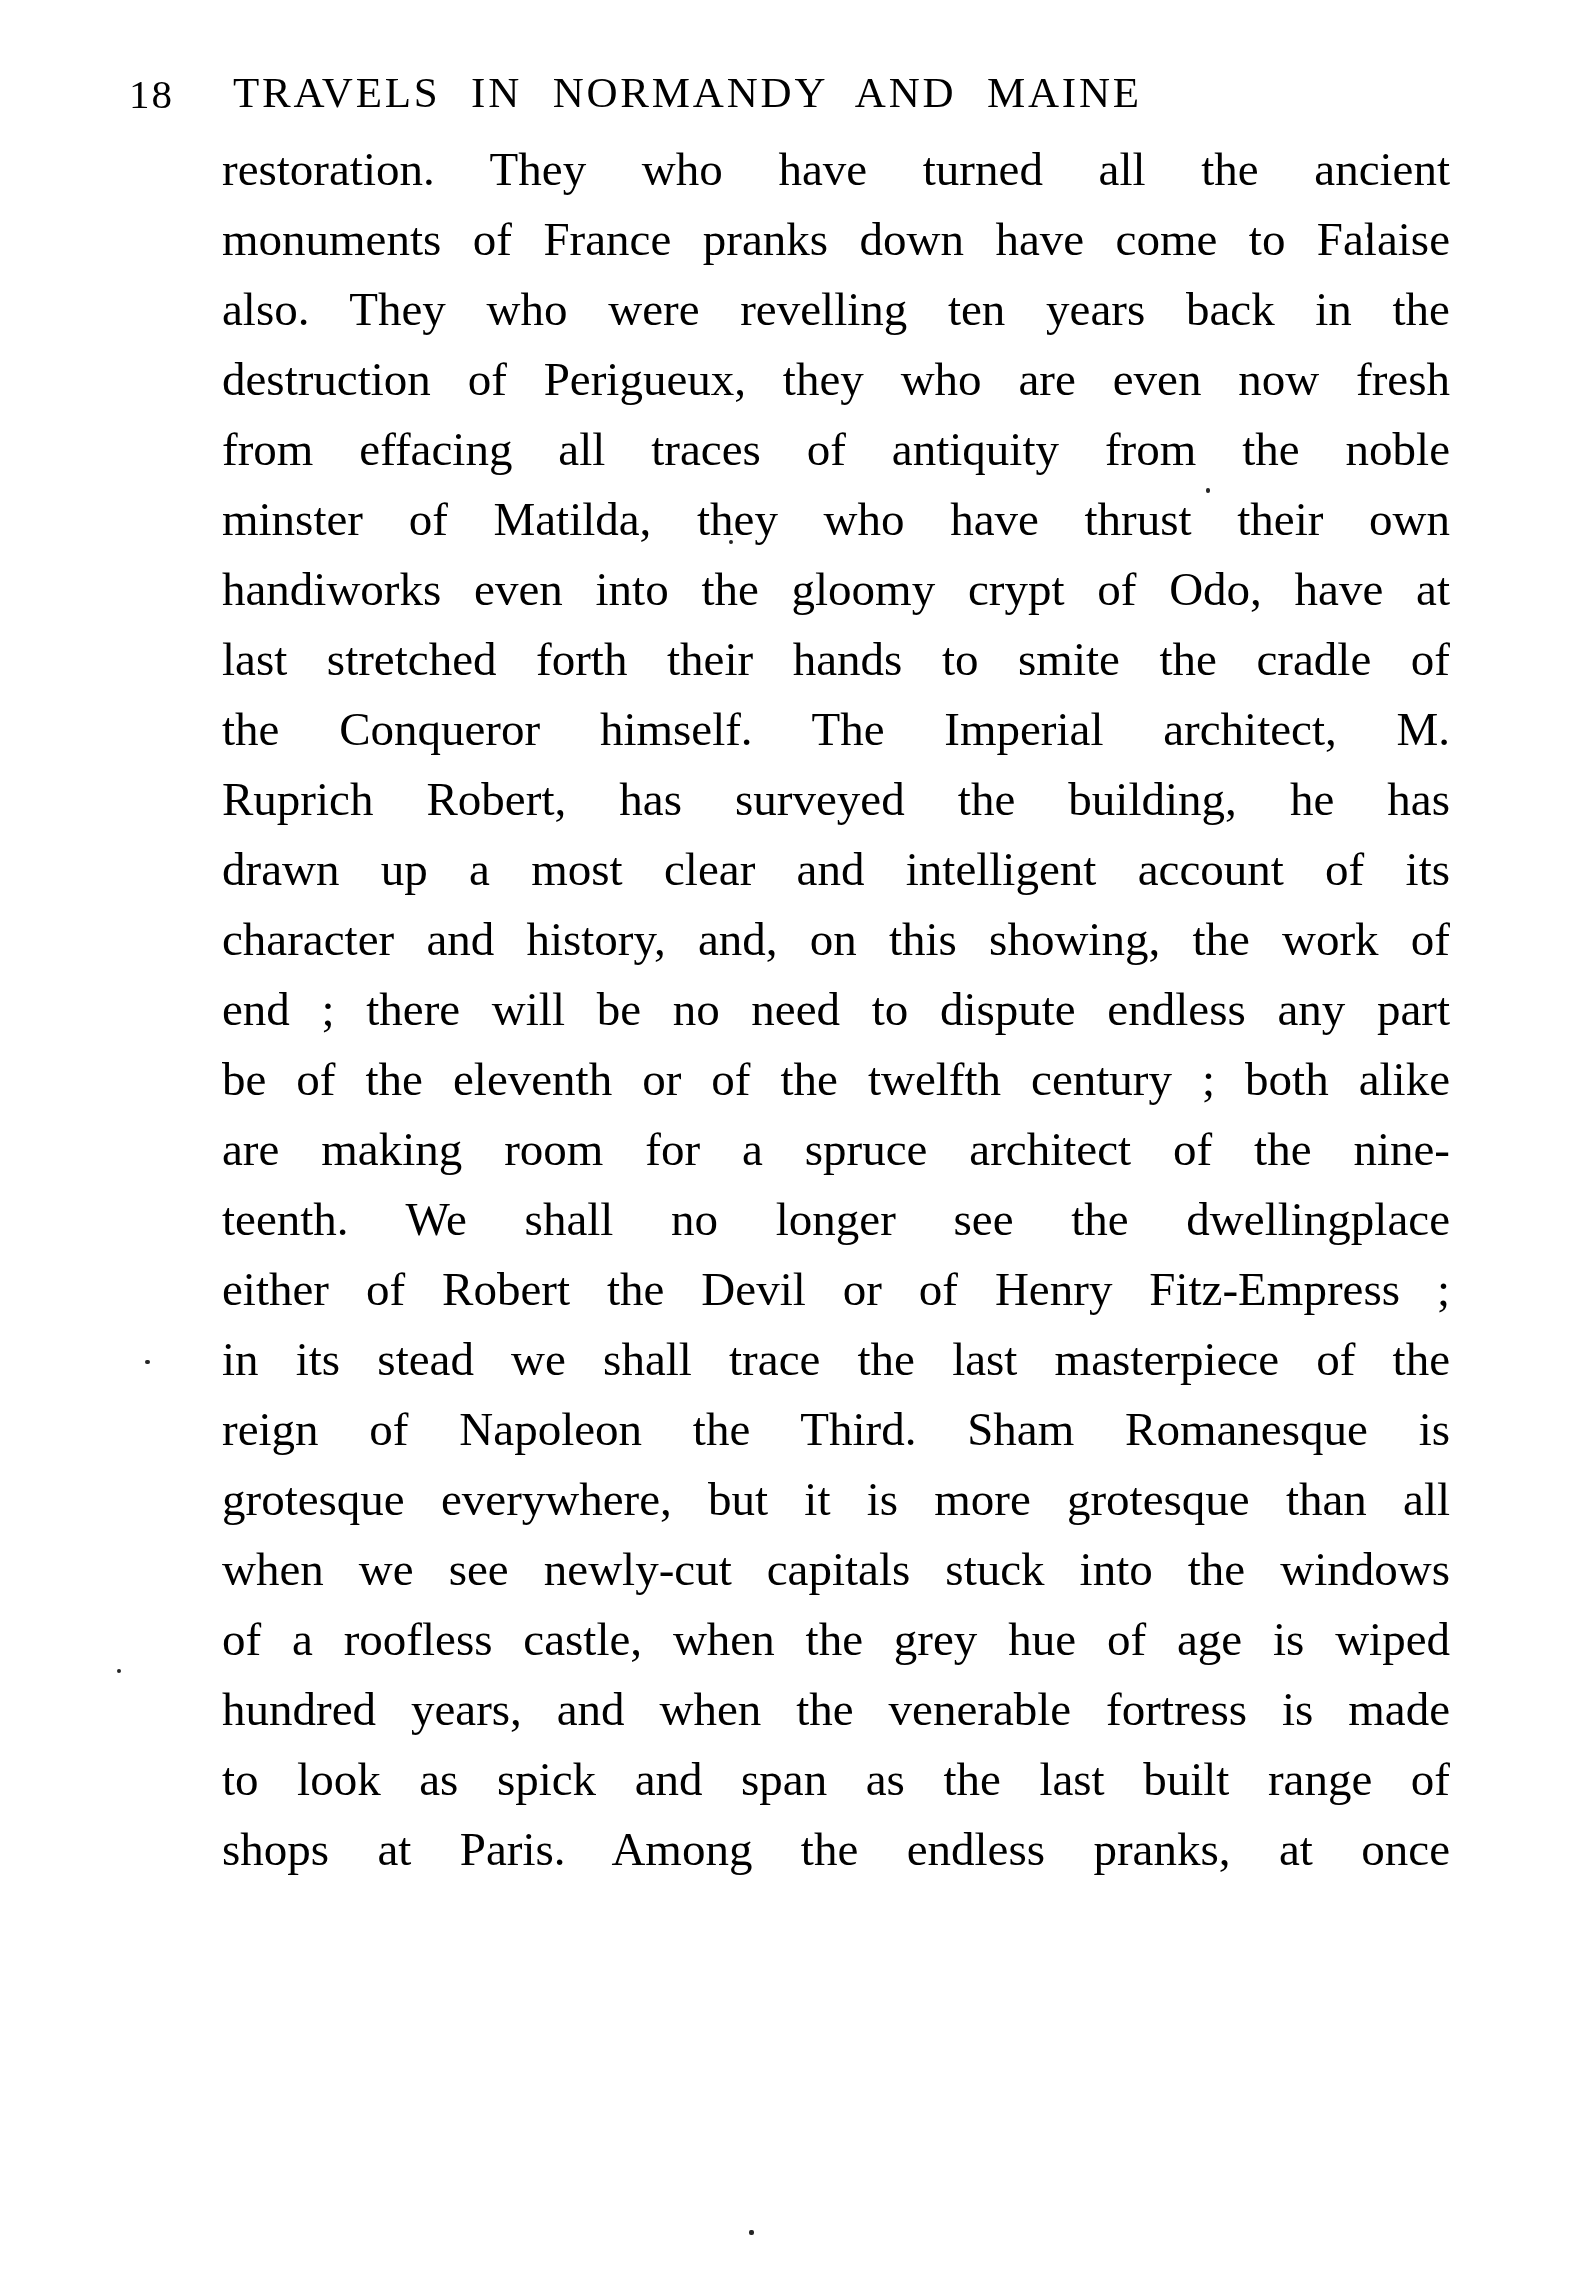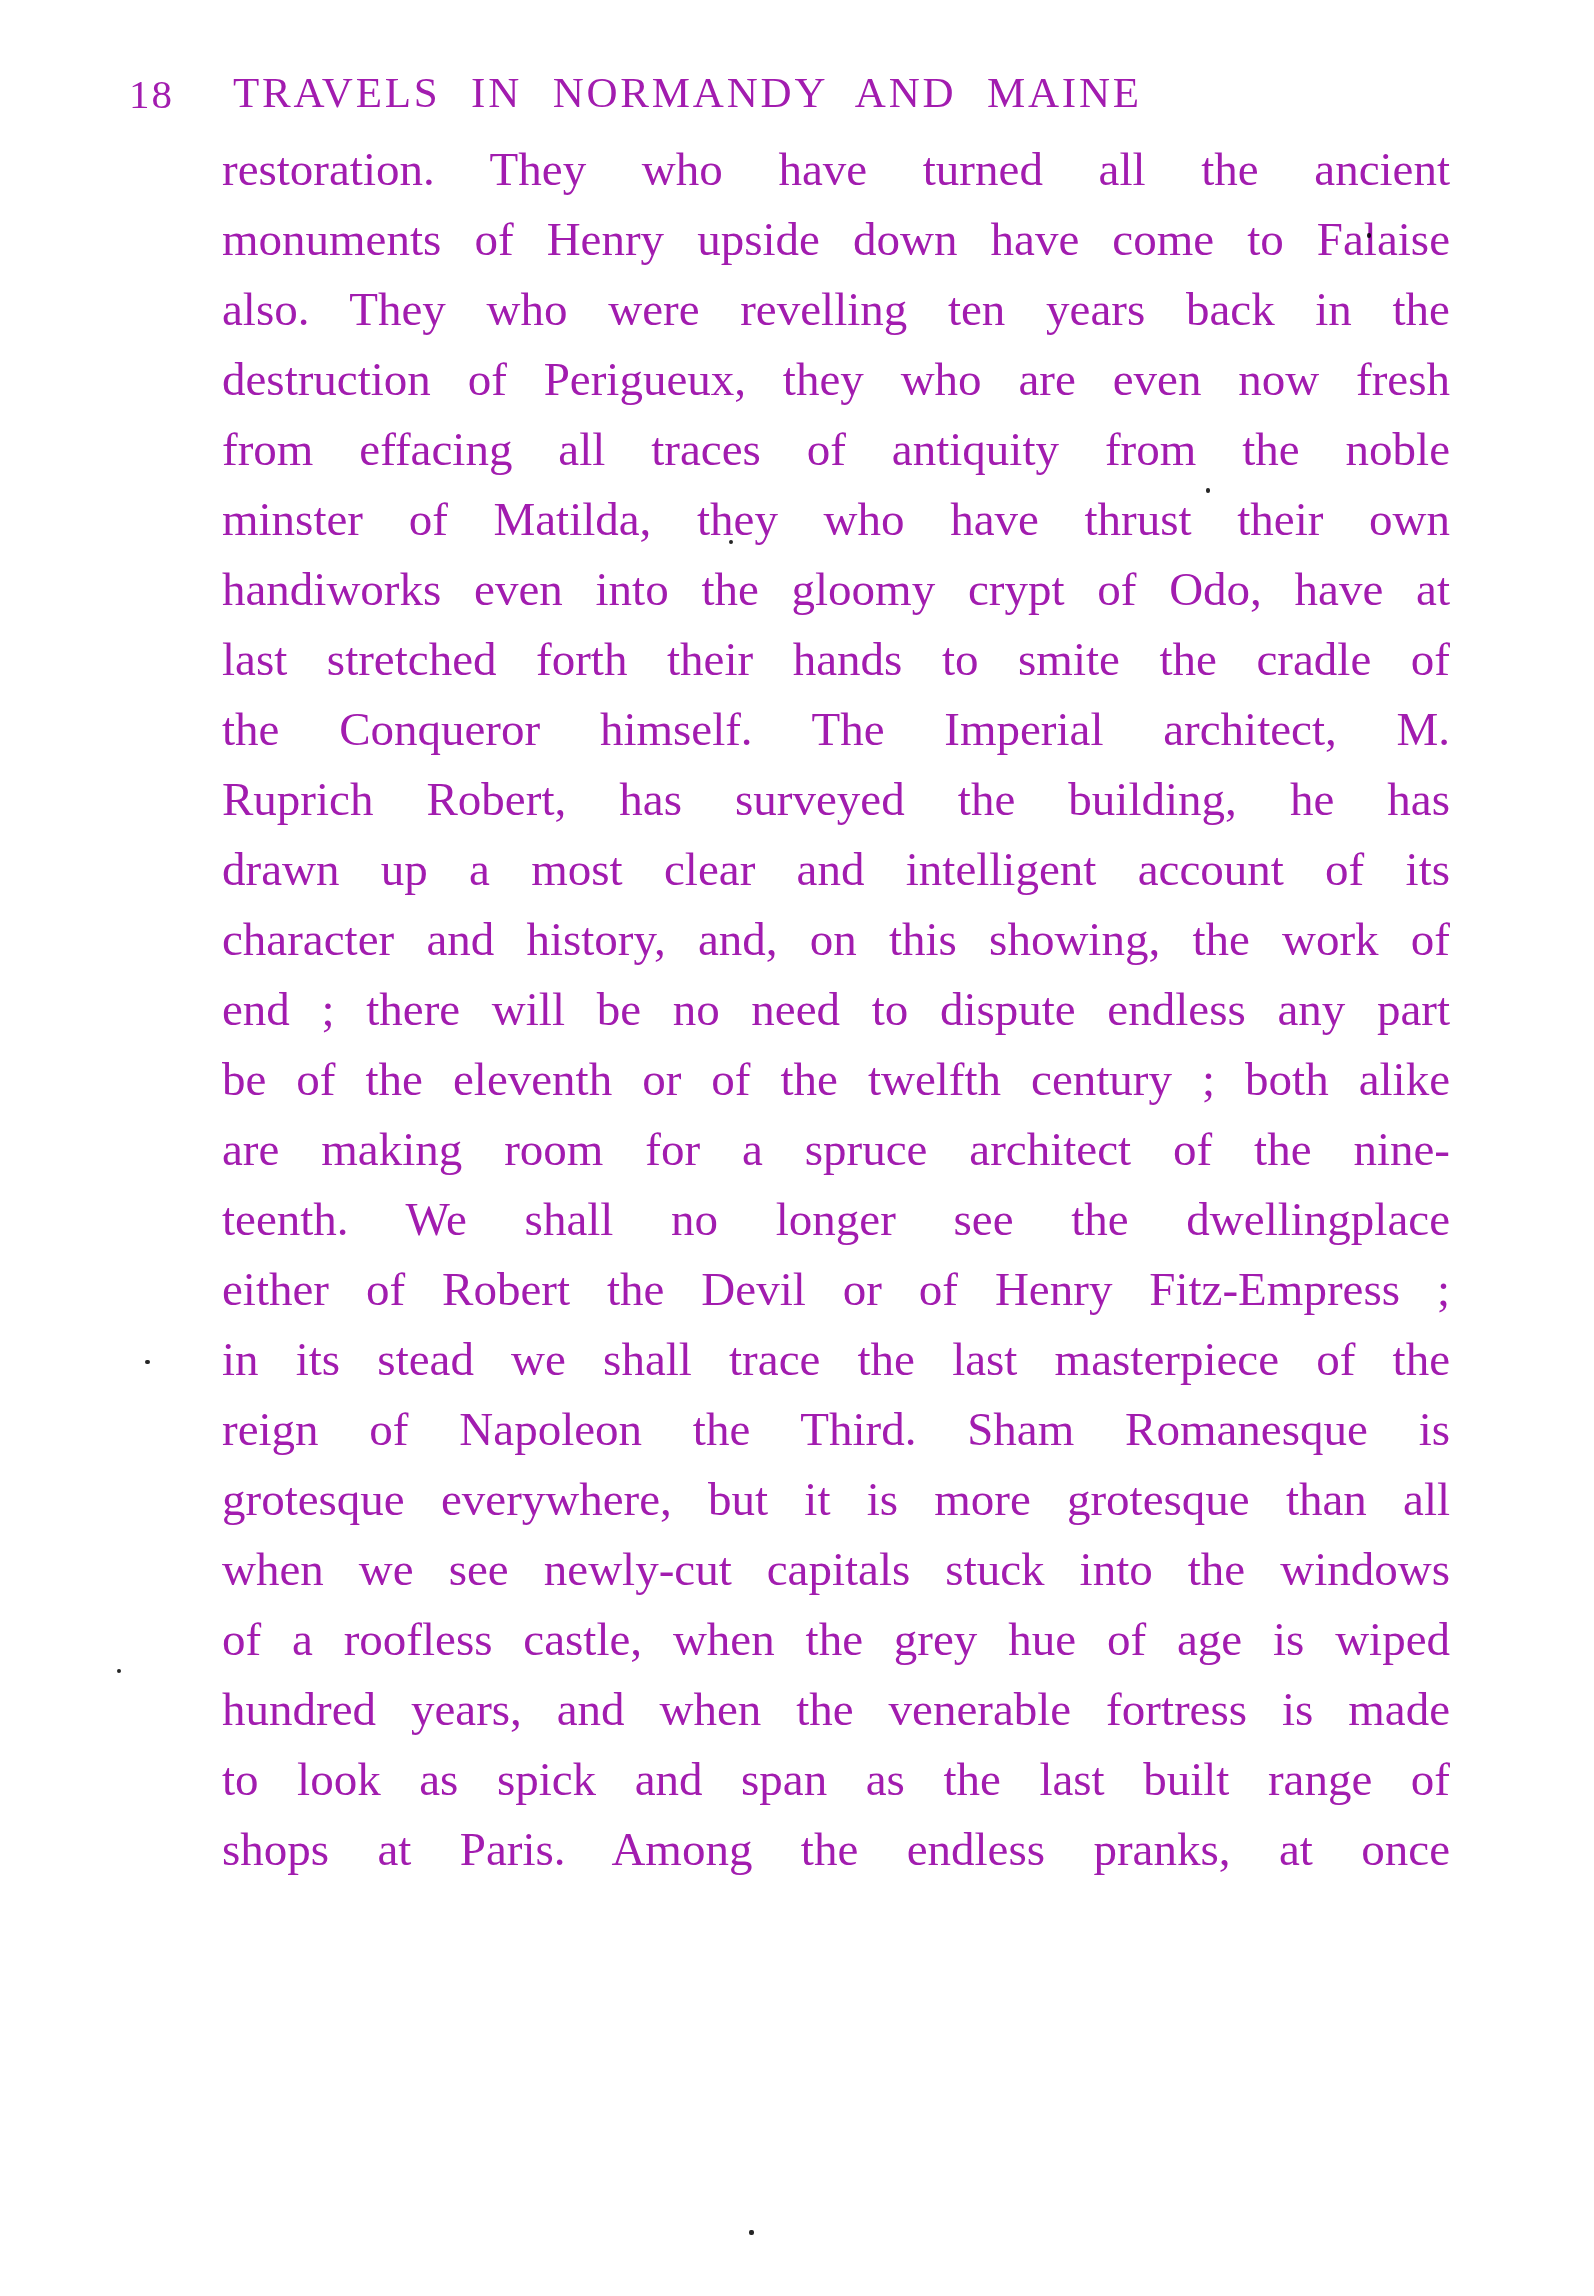--- a/index.html
+++ b/index.html
@@ -5,21 +5,21 @@
   html, body {
     margin: 0;
     padding: 0;
     background: #ffffff;
   }
   .page {
     position: relative;
     width: 1594px;
     height: 2297px;
     background: #ffffff;
-    color: #a21caf;
+    color: #000000;
     font-family: "Liberation Serif", "DejaVu Serif", serif;
     overflow: hidden;
   }
   .running-header {
     position: absolute;
     top: 68px;
     left: 129px;
     right: 144px;
     height: 53px;
   }
@@ -78,21 +78,21 @@
 
 <div class="page">
 
   <div class="running-header">
     <span class="page-number">18</span>
     <span class="header-title">TRAVELS IN NORMANDY AND MAINE</span>
   </div>
 
   <div class="body-text">
     <div class="text-line">restoration. They who have turned all the ancient</div>
-    <div class="text-line">monuments of Henry upside down have come to Falaise</div>
+    <div class="text-line">monuments of France pranks down have come to Falaise</div>
     <div class="text-line">also. They who were revelling ten years back in the</div>
     <div class="text-line">destruction of Perigueux, they who are even now fresh</div>
     <div class="text-line">from effacing all traces of antiquity from the noble</div>
     <div class="text-line">minster of Matilda, they who have thrust their own</div>
     <div class="text-line">handiworks even into the gloomy crypt of Odo, have at</div>
     <div class="text-line">last stretched forth their hands to smite the cradle of</div>
     <div class="text-line">the Conqueror himself. The Imperial architect, M.</div>
     <div class="text-line">Ruprich Robert, has surveyed the building, he has</div>
     <div class="text-line">drawn up a most clear and intelligent account of its</div>
     <div class="text-line">character and history, and, on this showing, the work of</div>

